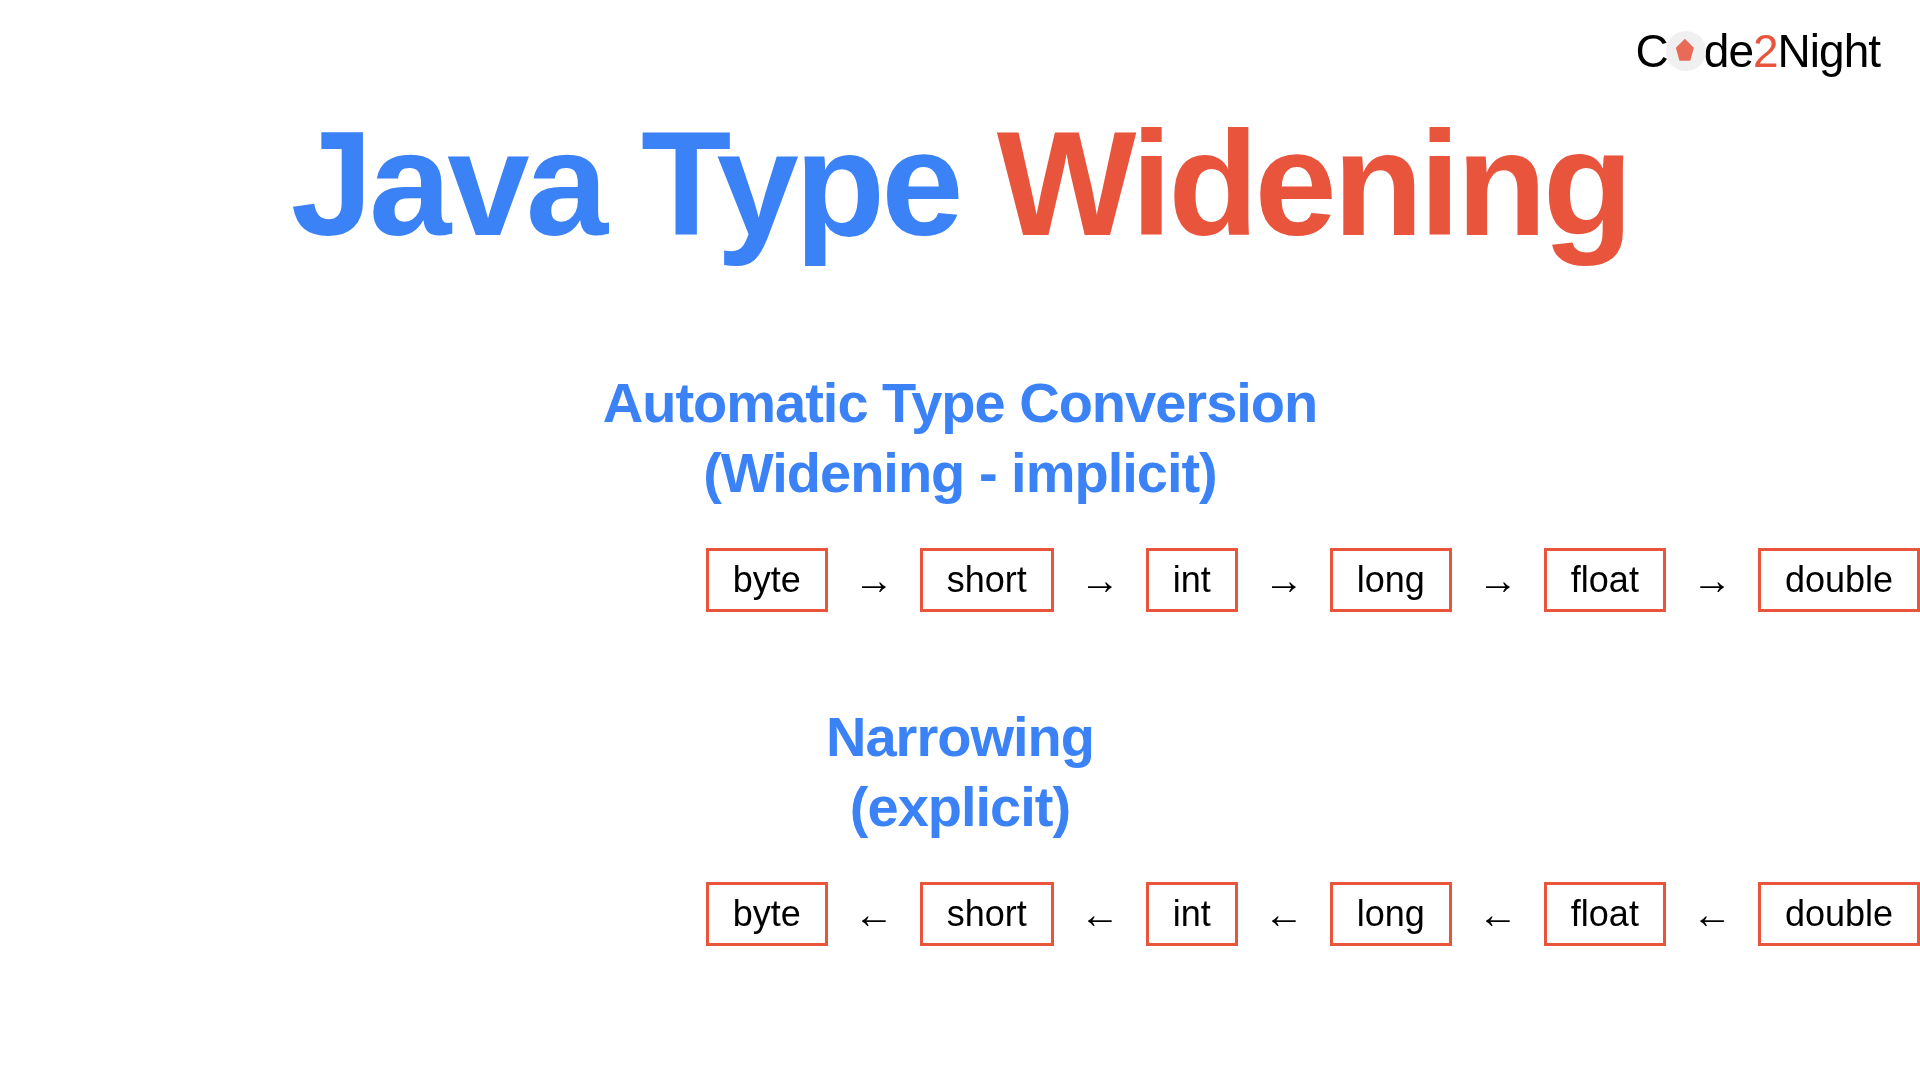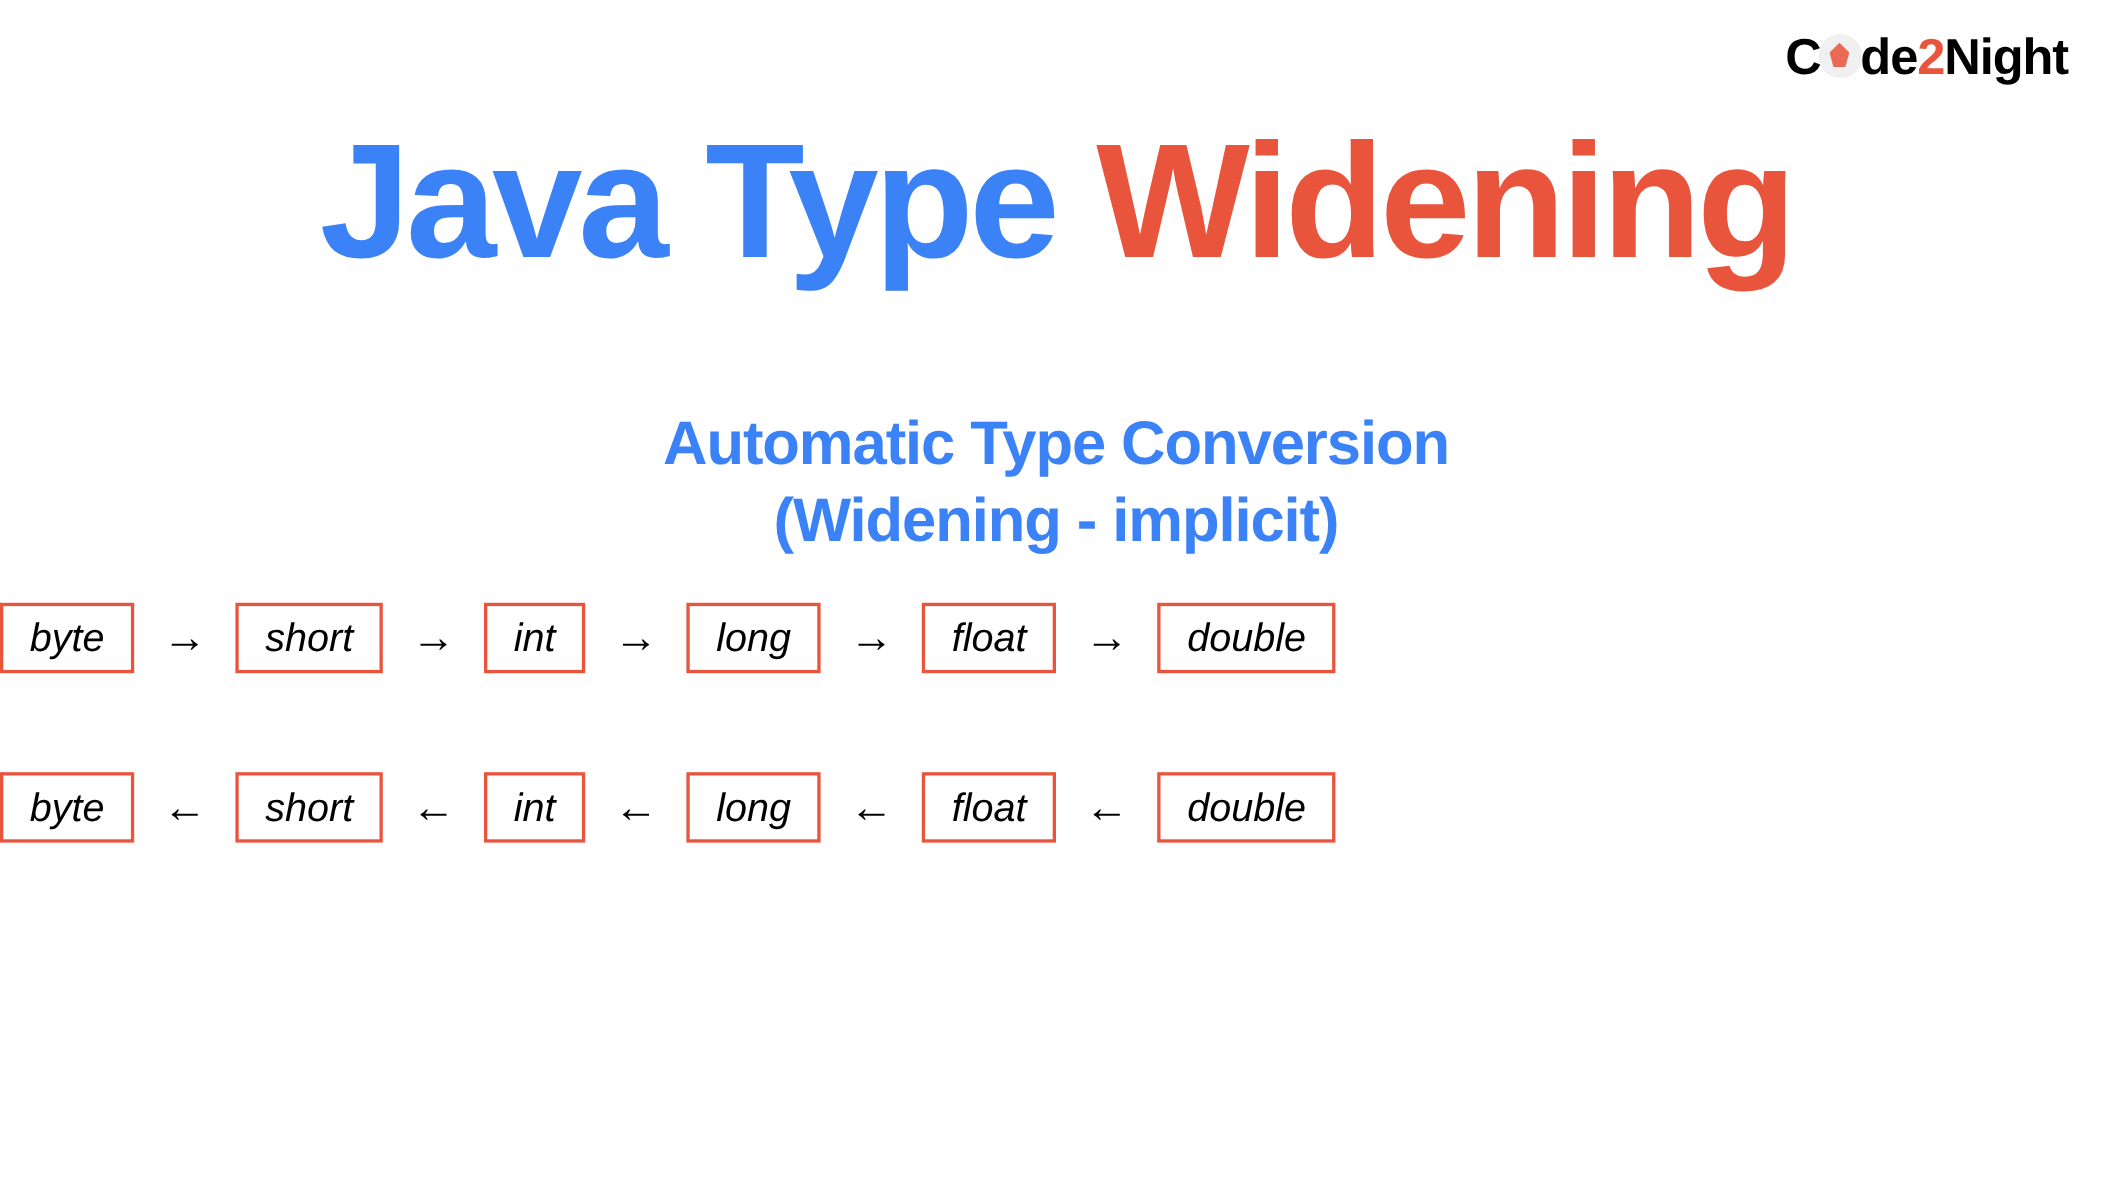--- a/index.html
+++ b/index.html
@@ -8,21 +8,21 @@
     height: 1080px;
     background: #ffffff;
     font-family: 'Arial', 'Helvetica Neue', sans-serif;
     position: relative;
     overflow: hidden;
   }
   .logo {
     position: absolute;
     top: 24px;
     right: 40px;
-    font-weight: 700;
+    font-weight: 400;
     font-size: 46px;
     letter-spacing: -1px;
   }
   .logo .black { color: #000; }
   .logo .accent { color: #e8543c; }
   .logo-icon {
     display: inline-block;
     width: 40px;
     height: 40px;
     border-radius: 50%;
@@ -58,25 +58,24 @@
     font-weight: 800;
     font-size: 56px;
     color: #3b82f6;
     line-height: 1.25;
     letter-spacing: -1px;
   }
   .section-a { margin-top: 110px; }
   .section-b { margin-top: 90px; }
   .flow {
     display: flex;
-    justify-content: flex-start;
+    justify-content: flex-end;
     align-items: center;
     gap: 26px;
     margin-top: 40px;
-    font-style: italic;
   }
   .type-box {
     border: 3px solid #e8543c;
     padding: 8px 24px;
     font-size: 36px;
     font-weight: 500;
     color: #000;
     background: #fff;
   }
   .arrow {
@@ -110,20 +109,24 @@
     <div class="arrow">→</div>
     <div class="type-box">long</div>
     <div class="arrow">→</div>
     <div class="type-box">float</div>
     <div class="arrow">→</div>
     <div class="type-box">double</div>
   </div>
 </div>
 
 <div class="section section-b">
+  <div class="section-title">
+    <div>Narrowing</div>
+    <div>(explicit)</div>
+  </div>
   <div class="flow">
     <div class="type-box">byte</div>
     <div class="arrow">←</div>
     <div class="type-box">short</div>
     <div class="arrow">←</div>
     <div class="type-box">int</div>
     <div class="arrow">←</div>
     <div class="type-box">long</div>
     <div class="arrow">←</div>
     <div class="type-box">float</div>

